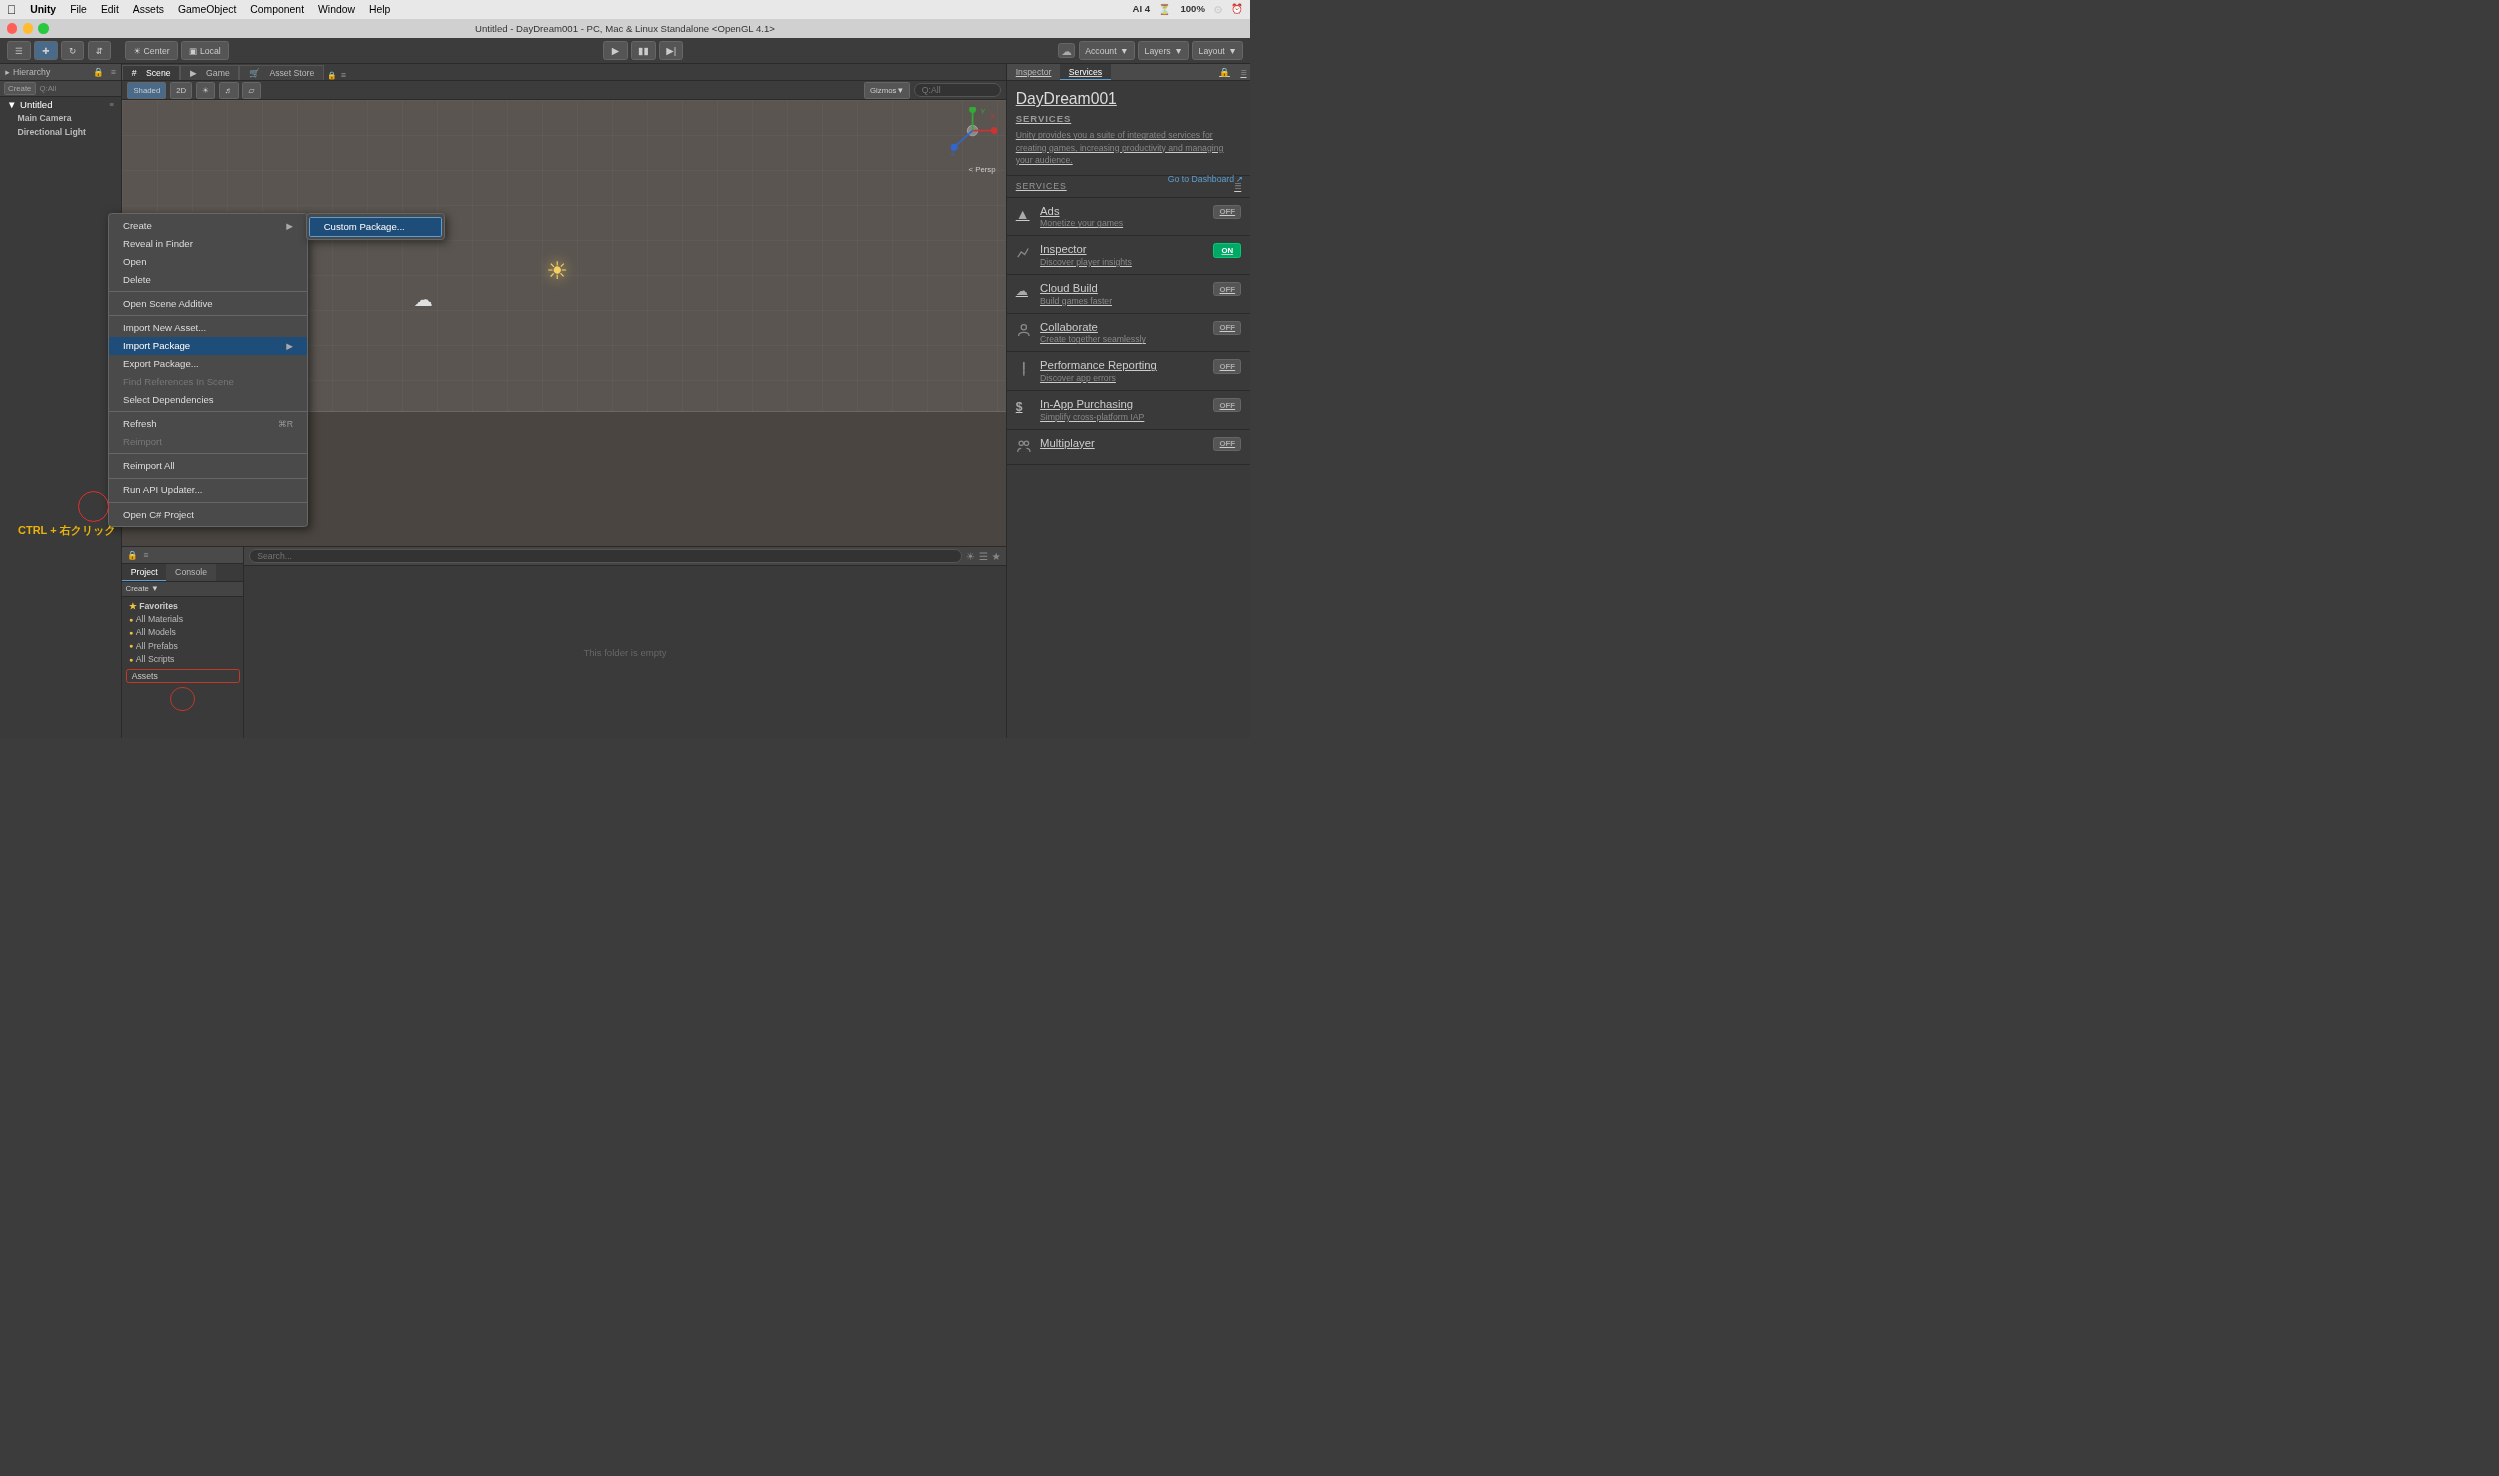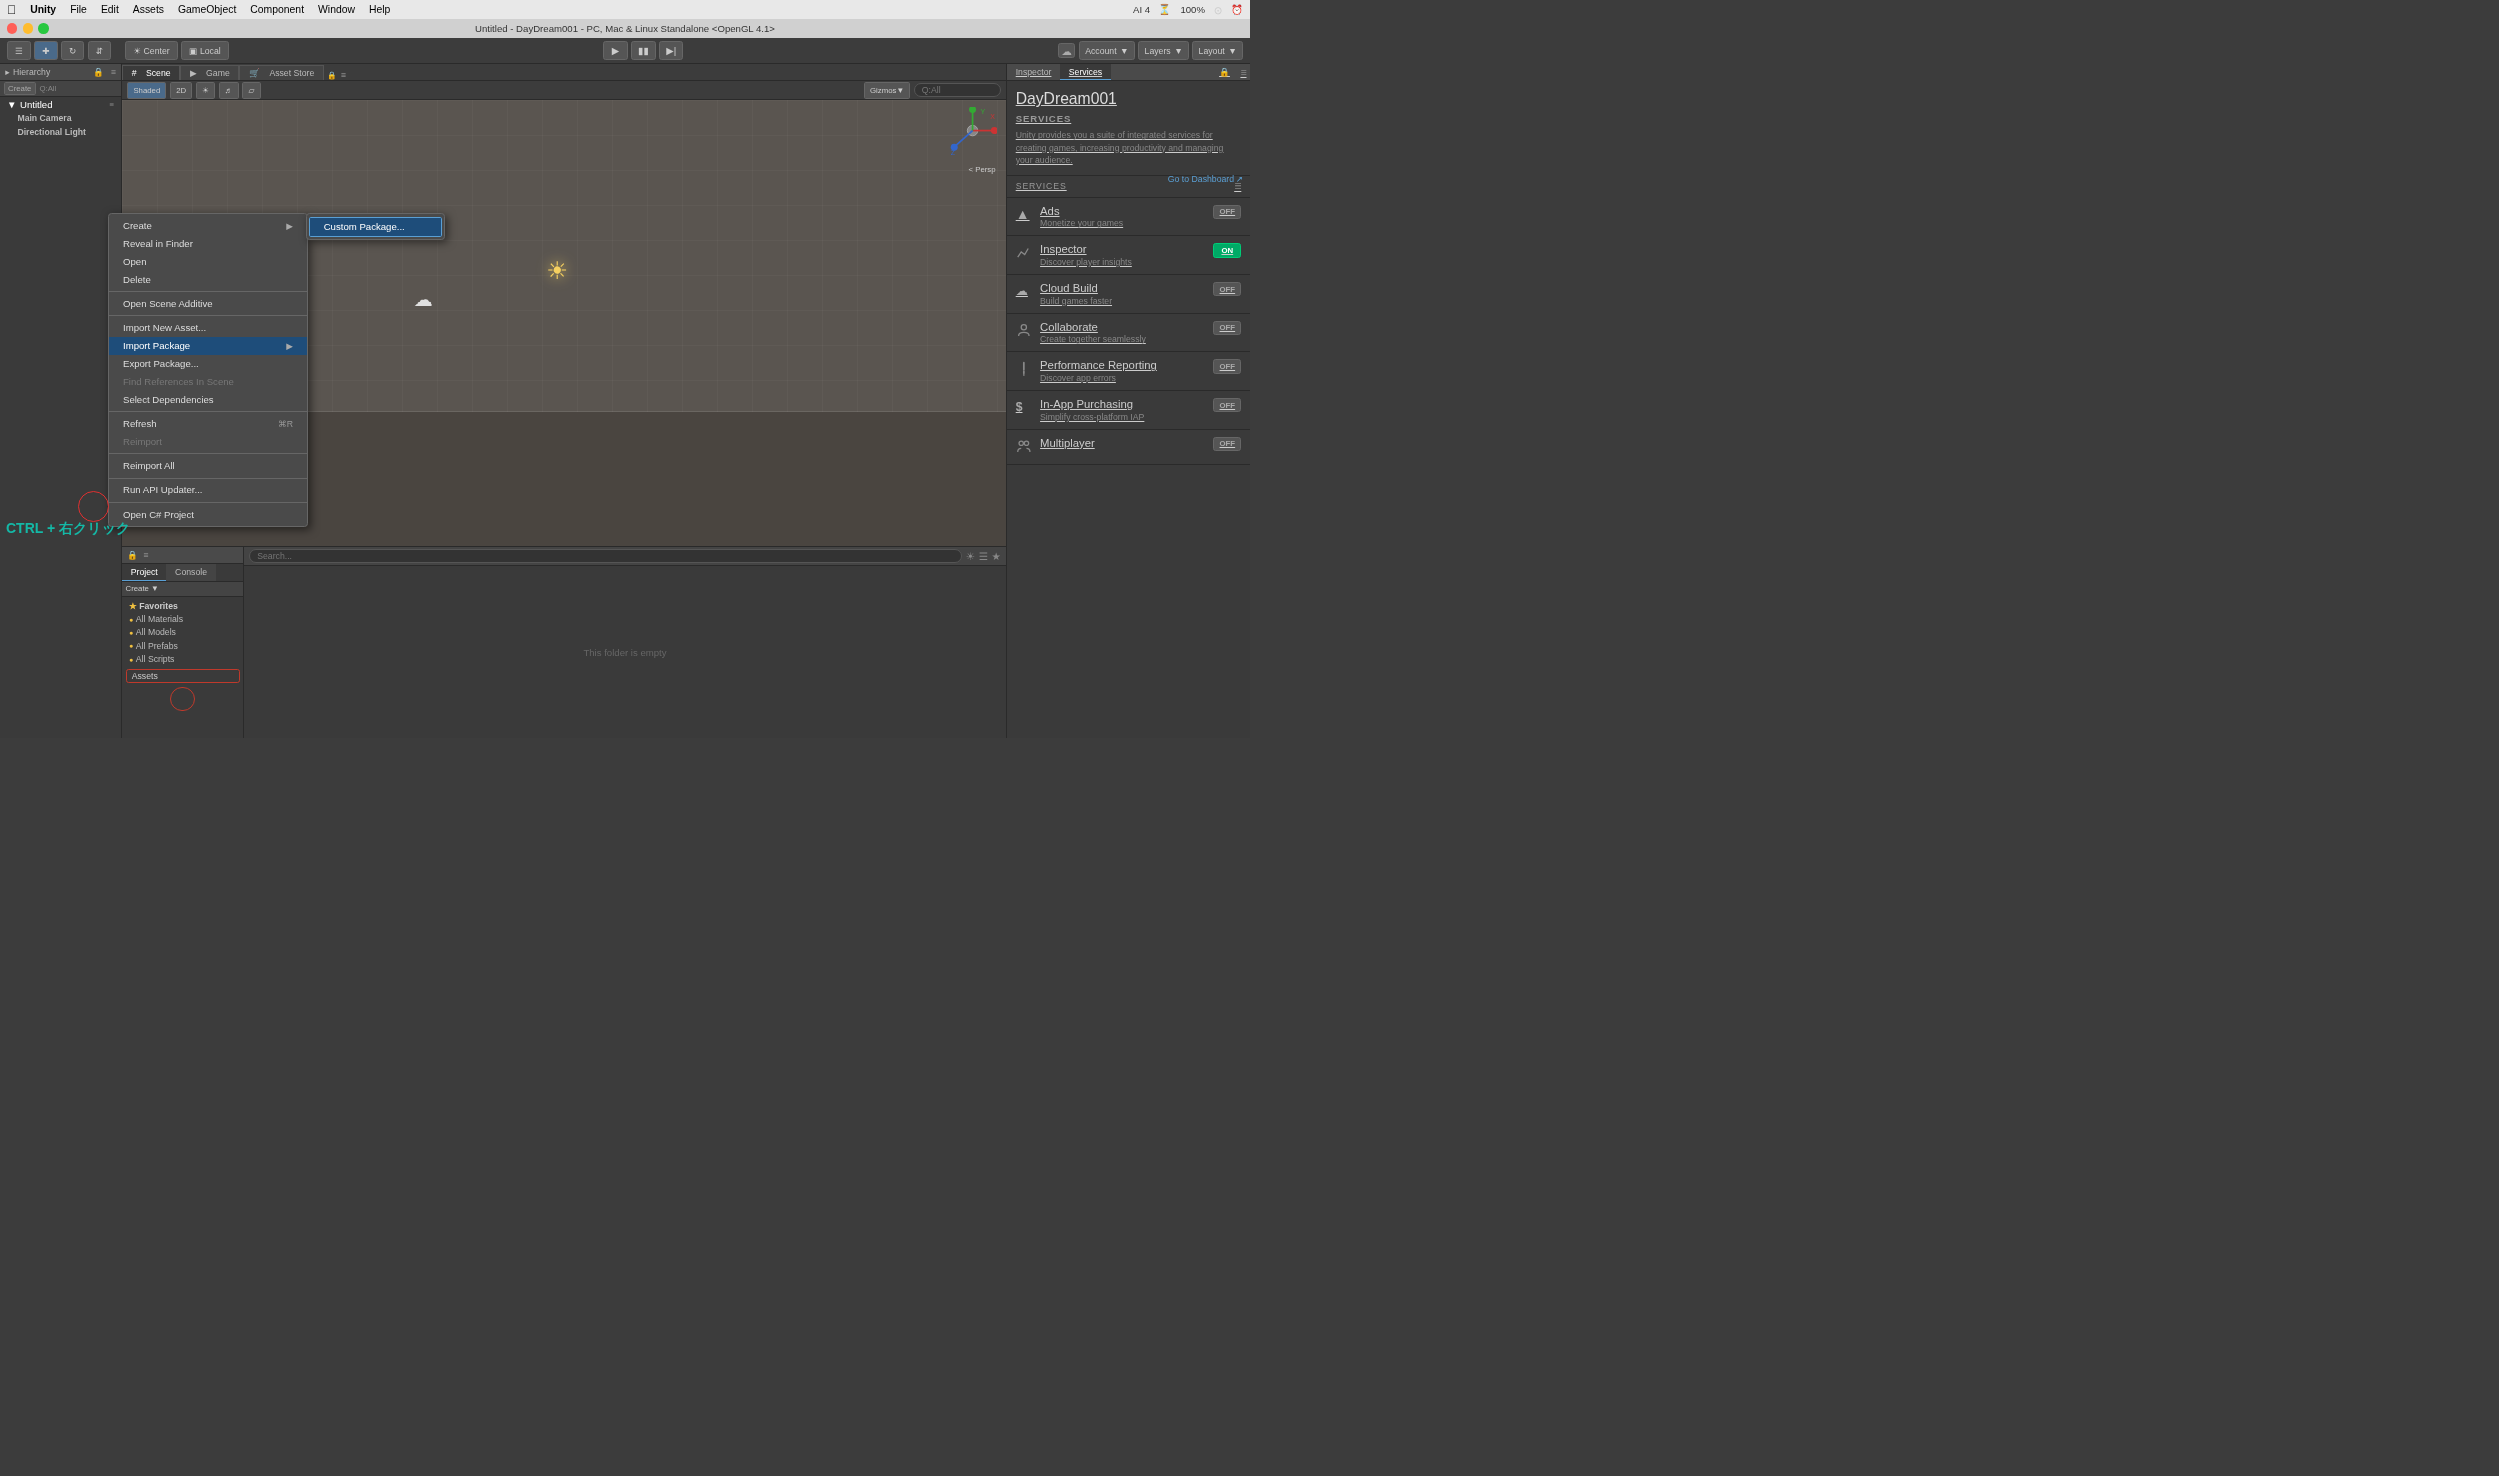--- a/index.html
+++ b/index.html
@@ -33,22 +33,23 @@
     }
     .menubar-item {
       font-size: 10.4px;
       color: #000;
       font-weight: 500;
     }
     .menubar-item.bold { font-weight: 700; }
     .menubar-right {
       margin-left: auto;
       display: flex;
-      align-items: center;
+      align-items: flex-start;
       gap: 8.7px;
+      font-weight: bold;
     }
 
     
     .titlebar {
       position: absolute;
       top: 19px; left: 0; right: 0;
       height: 19px;
       background: #d0d0d0;
       display: flex;
       align-items: center;
@@ -493,23 +494,23 @@
       color: #fff;
       border: 0.9px solid #5a9fd4;
       border-radius: 1.7px;
       margin: 0 1.7px;
     }
 
     
     .ctrl-label {
       position: absolute;
       bottom: 200px;
-      left: 6px;
-      color: #14b8a6;
-      font-size: 14px;
+      left: 18px;
+      color: #eab308;
+      font-size: 11px;
       font-weight: bold;
       z-index: 300;
     }
     .ctrl-circle {
       position: absolute;
       bottom: 216px;
       left: 78px;
       width: 31px;
       height: 31px;
       border-radius: 50%;

